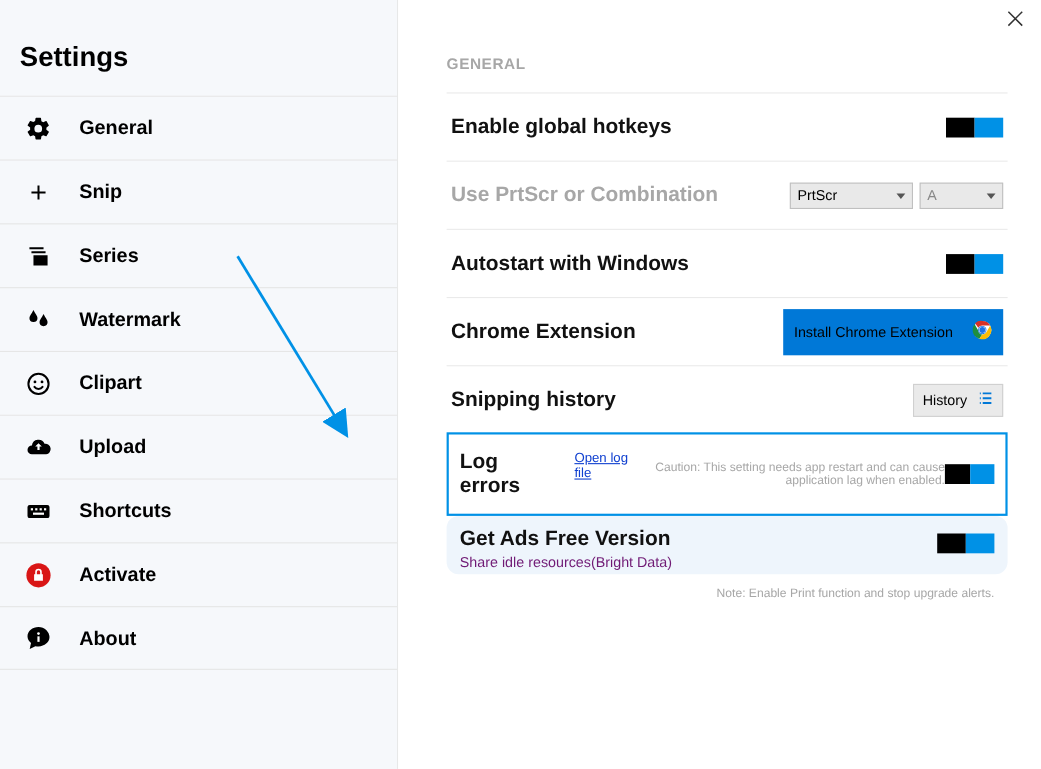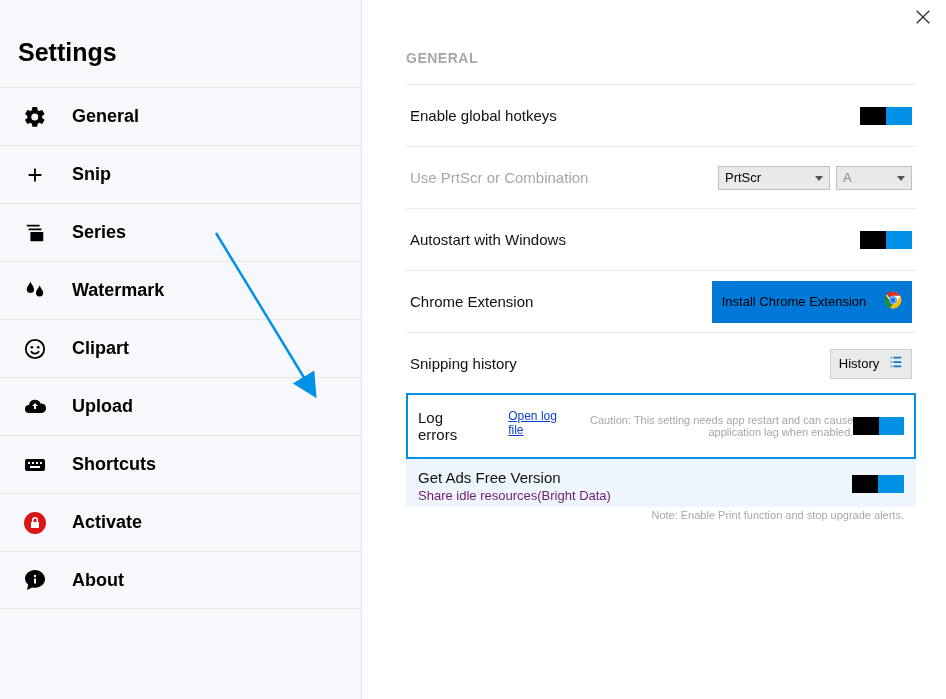--- a/index.html
+++ b/index.html
@@ -71,22 +71,22 @@
 .setting-row {
   display: flex;
   align-items: center;
   justify-content: space-between;
   min-height: 62px;
   border-top: 1px solid #eaeaea;
   padding: 0 4px;
 }
 .setting-row.disabled .setting-label { color: #a7a7a7; }
 .setting-label {
-  font-size: 15px;
-  font-weight: 400;
+  font-size: 19px;
+  font-weight: 700;
   color: #111;
 }
 .setting-sublabel {
   font-size: 13px;
   color: #701a75;
   margin-top: 2px;
   cursor: pointer;
 }
 .setting-caution {
   font-size: 11px;
@@ -165,26 +165,27 @@
   font-size: 12px;
   color: #1040d0;
   text-decoration: underline;
   cursor: pointer;
 }
 .ads-row {
   background: #eef5fc;
   padding: 10px 12px 4px 12px;
   margin-top: 0;
   border-bottom: none;
+  border-radius: 11px;
 }
 .ads-note {
   font-size: 11px;
   color: #a7a7a7;
   text-align: right;
-  padding: 2px 12px 0 0;
+  padding: 12px 12px 0 0;
 }
 .arrow-annotation {
   position: absolute;
   top: 228px;
   left: 211px;
   width: 115px;
   height: 175px;
   pointer-events: none;
 }
 </style>

